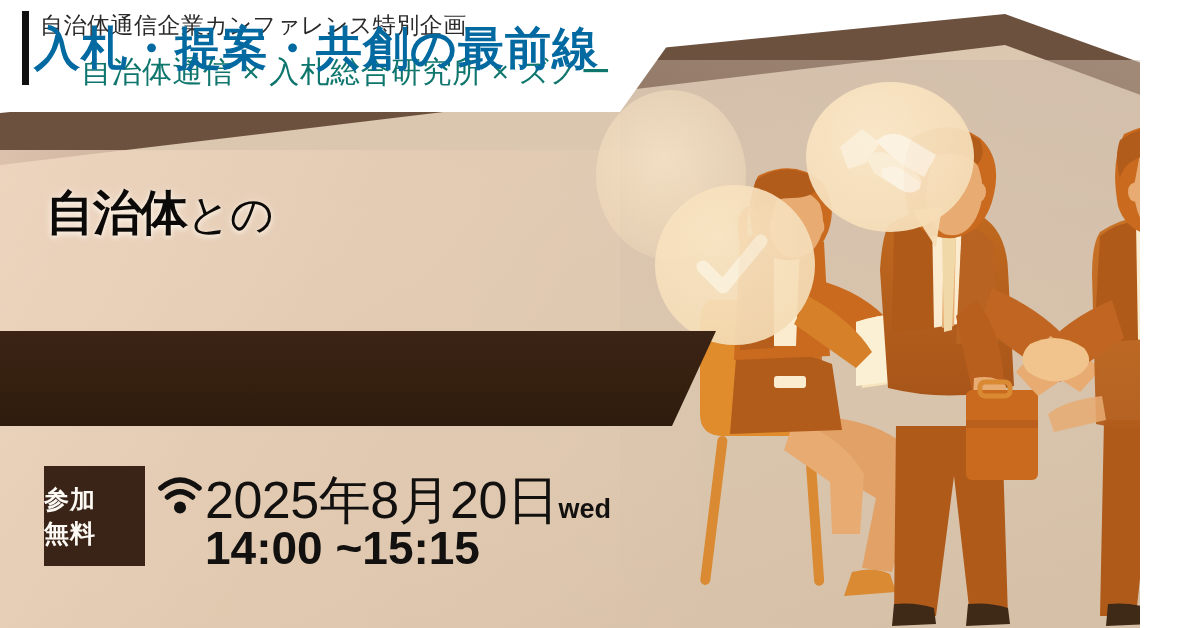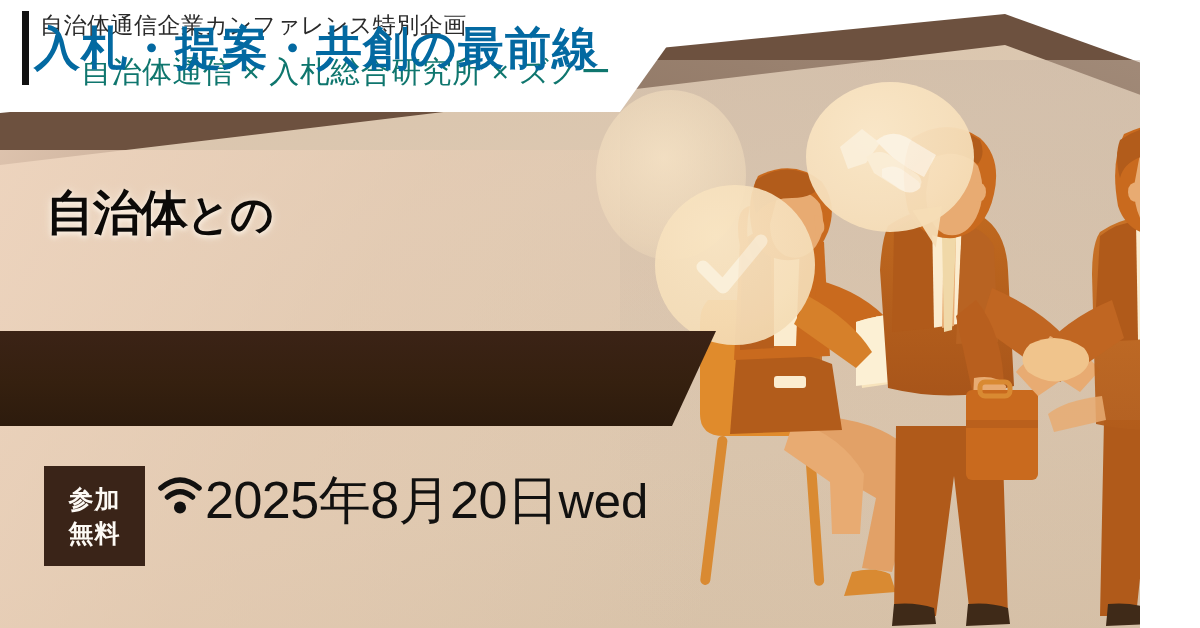--- a/index.html
+++ b/index.html
@@ -141,21 +141,21 @@
   .hl-line { display: block; }
   .hl-line1 { line-height: 62px; }
   .hl-line2 { line-height: 64px; margin-top: 8px; }
   .hl-big {
     font-size: 48px;
     font-weight: 900;
     letter-spacing: -1px;
   }
   .hl-small {
     font-size: 43px;
-    font-weight: 700;
+    font-weight: 400;
     letter-spacing: -1px;
   }
 
   
   .subbanner {
     position: absolute;
     left: 0; top: 331px;
     width: 716px; height: 95px;
     background: linear-gradient(180deg, #3b2316 0%, #35200f 55%, #2d1b0d 100%);
     clip-path: polygon(0 0, 716px 0, 672px 95px, 0 95px);
@@ -172,21 +172,20 @@
   }
 
   
   .free-badge {
     position: absolute;
     left: 44px; top: 466px;
     width: 101px; height: 100px;
     background: #3a2418;
     display: flex;
     flex-direction: column;
-    align-items: center;
     justify-content: center;
   }
   .free-badge span {
     display: block;
     font-size: 25px;
     font-weight: 700;
     color: #fdfaf5;
     line-height: 34px;
     letter-spacing: 1px;
   }
@@ -200,22 +199,22 @@
     left: 205px; top: 466px;
     white-space: nowrap;
     color: #121110;
   }
   .date-main {
     font-size: 52px;
     font-weight: 400;
     letter-spacing: -0.5px;
   }
   .date-dow {
-    font-size: 49px;
-    font-weight: 400;
+    font-size: 27px;
+    font-weight: 700;
     letter-spacing: 0px;
   }
   .time-line {
     position: absolute;
     left: 205px; top: 521px;
     white-space: nowrap;
     color: #121110;
     font-size: 46px;
     font-weight: 700;
     letter-spacing: 0px;
@@ -385,14 +384,15 @@
 
   <svg class="wifi-icon" viewBox="0 0 46 42">
     <path d="M4 14 q19 -16 38 0" fill="none" stroke="#121110" stroke-width="5.5" stroke-linecap="round"></path>
     <path d="M10.5 23 q12.5 -10.5 25 0" fill="none" stroke="#121110" stroke-width="5.5" stroke-linecap="round"></path>
     <circle cx="23" cy="33.5" r="6" fill="#121110"></circle>
   </svg>
 
   <div class="date-line">
     <span class="date-main">2025年8月20日</span><span class="date-dow">wed</span>
   </div>
+  <div class="time-line">14:00 ~15:15</div>
 
 </div>
 
 </body></html>

